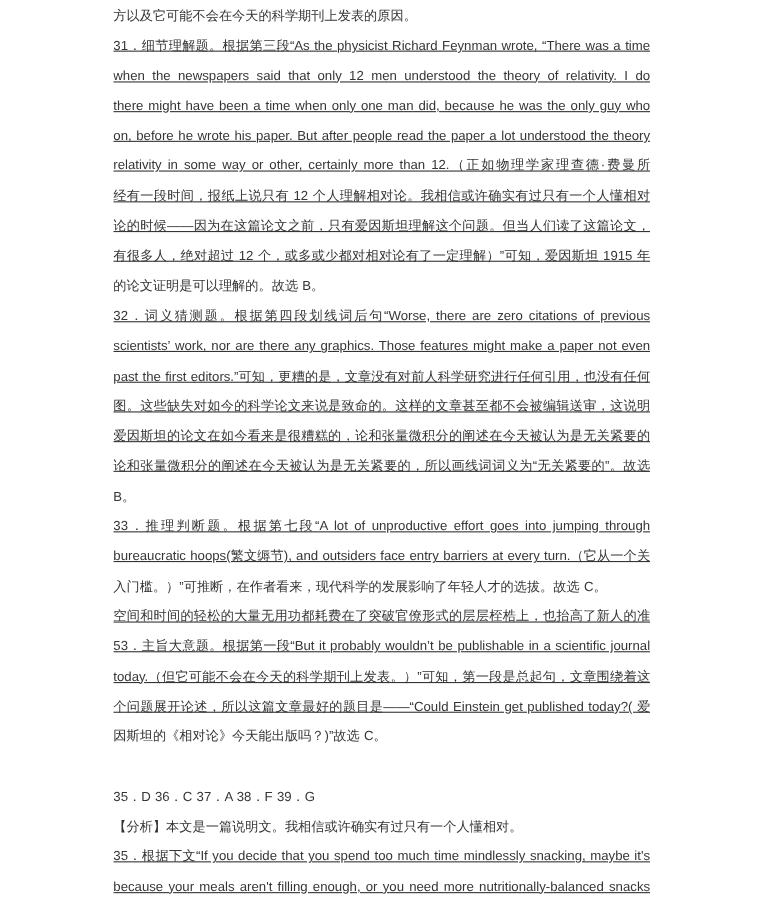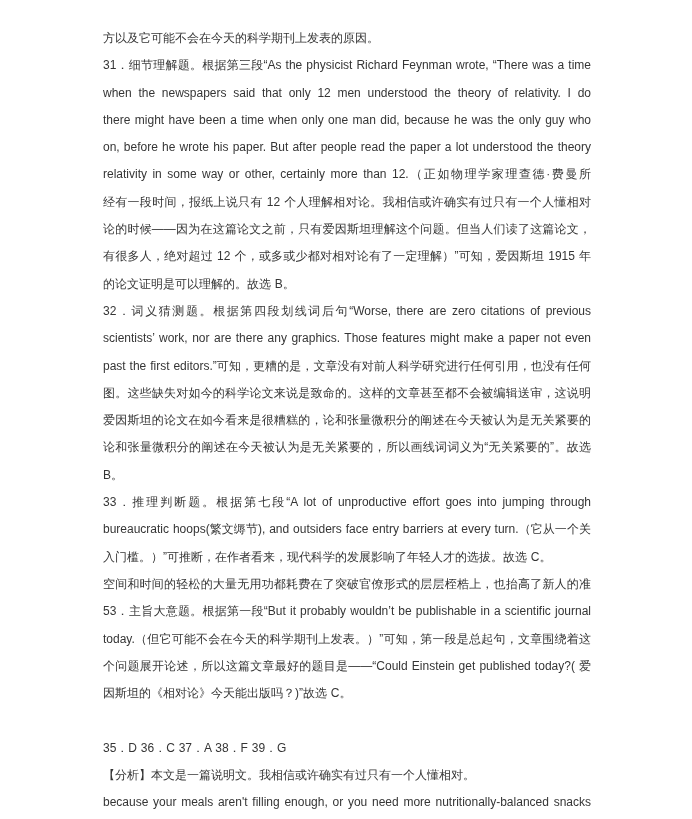--- a/index.html
+++ b/index.html
@@ -13,33 +13,33 @@
     height: 819px;
     overflow: hidden;
     font-family: "Liberation Sans", "DejaVu Sans", sans-serif;
   }
   .doc {
     position: absolute;
     left: 103px;
     top: 1px;
     width: 488px;
     color: #353535;
-    margin-top: 24px;
   }
   .line {
     height: 27.3px;
     line-height: 27.3px;
     font-size: 12px;
     overflow: hidden;
     text-align: justify;
     white-space: normal;
     word-spacing: 0.5px;
   }
   .line.fill {
     text-align-last: justify;
+    text-decoration: underline;
   }
   .line.blank {
     
   }
 </style>
 </head>
 <body style="background: rgb(255, 255, 255);">
 
 <div class="doc" style="color: rgb(53, 53, 53);">
   <div>
@@ -64,15 +64,16 @@
       <div class="line fill">bureaucratic hoops(繁文缛节), and outsiders face entry barriers at every turn.（它从一个关于</div>
       <div class="line">入门槛。）”可推断，在作者看来，现代科学的发展影响了年轻人才的选拔。故选 C。</div>
       <div class="line fill">空间和时间的轻松的大量无用功都耗费在了突破官僚形式的层层桎梏上，也抬高了新人的准</div>
       <div class="line fill">53．主旨大意题。根据第一段“But it probably wouldn’t be publishable in a scientific journal</div>
       <div class="line fill">today.（但它可能不会在今天的科学期刊上发表。）”可知，第一段是总起句，文章围绕着这</div>
       <div class="line fill">个问题展开论述，所以这篇文章最好的题目是——“Could Einstein get published today?( 爱</div>
       <div class="line">因斯坦的《相对论》今天能出版吗？)”故选 C。</div>
       <div class="line blank"></div>
       <div class="line">35．D 36．C 37．A 38．F 39．G</div>
       <div class="line">【分析】本文是一篇说明文。我相信或许确实有过只有一个人懂相对。</div>
+      <div class="line fill">35．根据下文“If you decide that you spend too much time mindlessly snacking, maybe it's</div>
       <div class="line fill">because your meals aren't filling enough, or you need more nutritionally-balanced snacks around.</div>
     </div>
 </div>
 
 </body></html>

